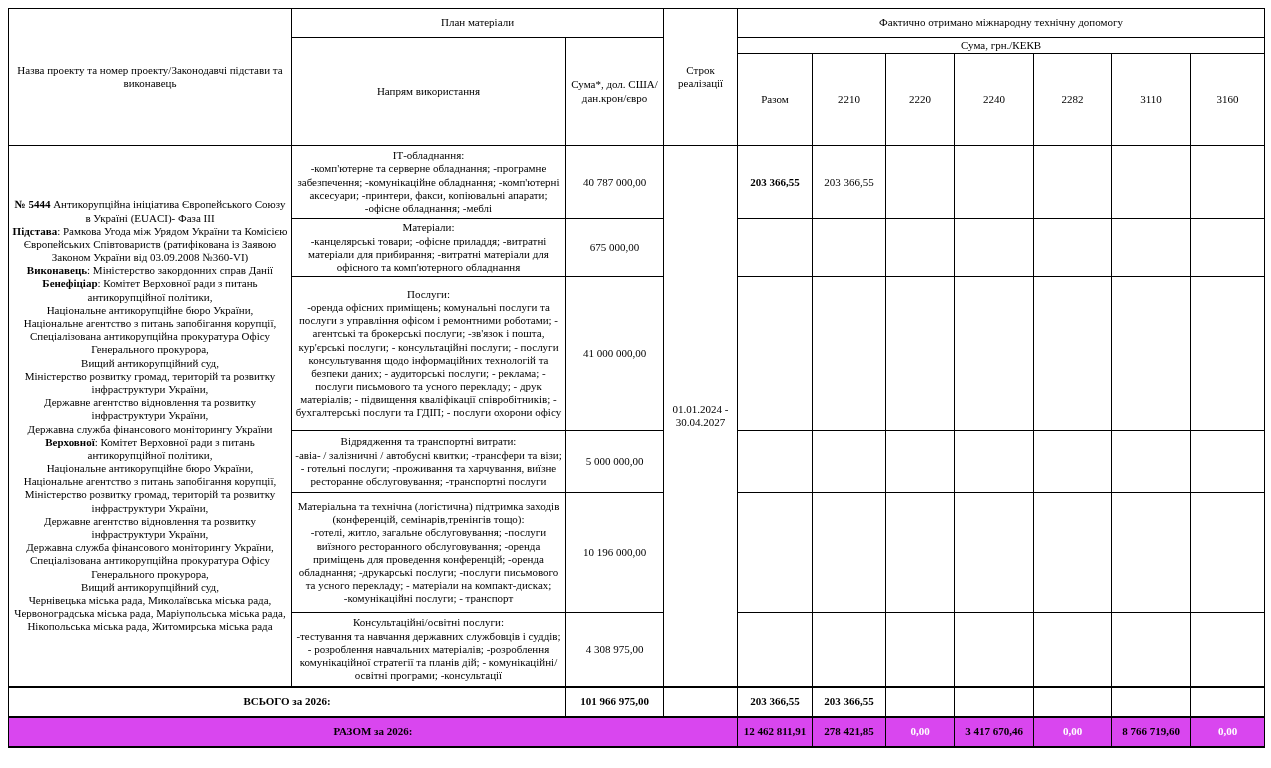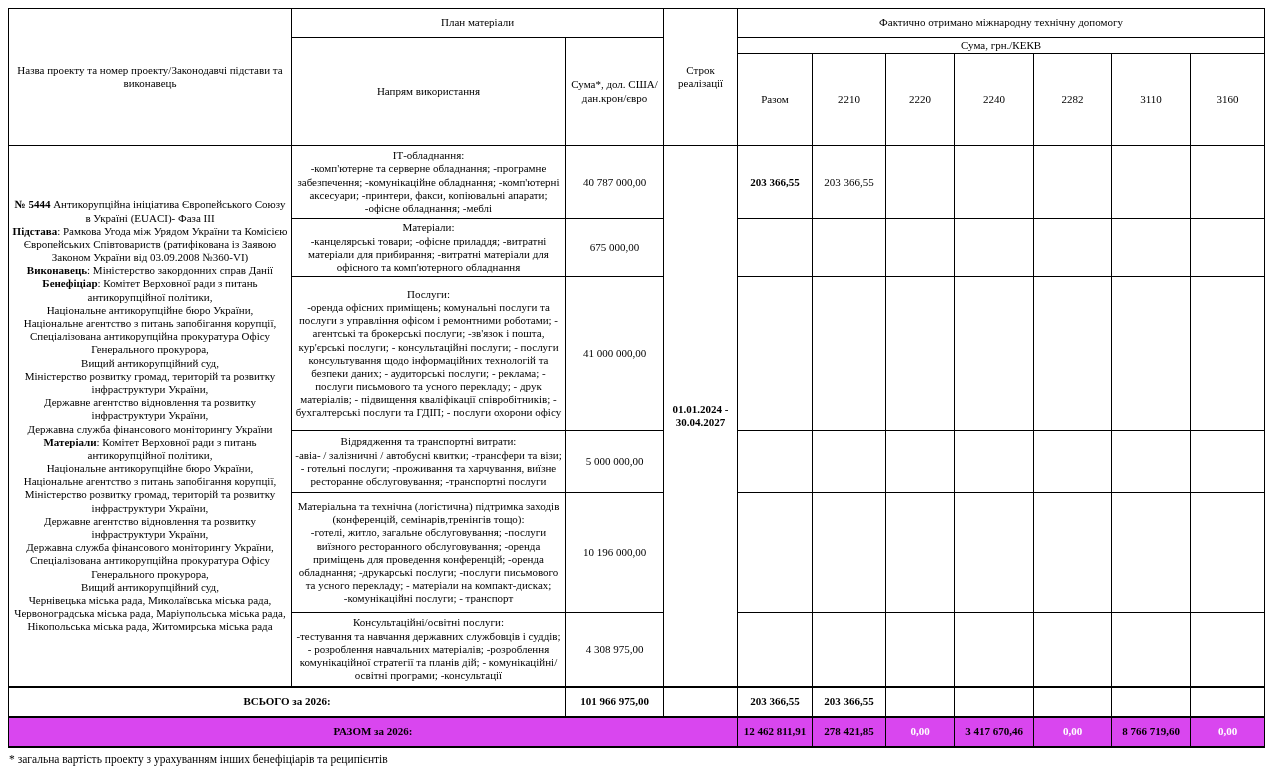--- a/index.html
+++ b/index.html
@@ -35,21 +35,21 @@
   tr.grand{height:30px;}
   td.proj-cell{
     vertical-align:middle;text-align:center;line-height:14.7px;
     padding:2px 3px;font-size:11px;
   }
   td.dir{
     text-align:left;vertical-align:top;line-height:12.4px;
     padding:2px 4px 1px 3px;
   }
   td.amt{text-align:center;}
-  td.period-cell{text-align:center;line-height:1.35;font-weight:bold;}
+  td.period-cell{text-align:center;line-height:1.35;}
   td.num{text-align:center;}
   .bold{font-weight:bold;}
   tr.vsogo td{border-top-width:2px;}
   td.total-label{text-align:right;font-weight:bold;padding-right:6px;}
   tr.grand td{background:#d946ef;border-top-width:2px;border-bottom-width:2px;font-weight:bold;}
   td.grand-label{text-align:right;padding-right:6px;}
   td.zero{color:#ffffff;text-align:right;padding-right:5px;}
   .footnote{
     font-size:11.5px;margin-top:5px;padding-left:1px;
     font-family:"Liberation Serif","DejaVu Serif",serif;
@@ -103,21 +103,21 @@
         <div><b>Підстава</b><span>: Рамкова Угода між Урядом України та Комісією Європейських Співтовариств (ратифікована із Заявою Законом України від 03.09.2008 №360-VI)</span></div>
         <div><b>Виконавець</b><span>: Міністерство закордонних справ Данії</span></div>
         <div><b>Бенефіціар</b><span>: Комітет Верховної ради з питань антикорупційної політики,</span></div>
         <div>Національне антикорупційне бюро України,</div>
         <div>Національне агентство з питань запобігання корупції,</div>
         <div>Спеціалізована антикорупційна прокуратура Офісу Генерального прокурора,</div>
         <div>Вищий антикорупційний суд,</div>
         <div>Міністерство розвитку громад, територій та розвитку інфраструктури України,</div>
         <div>Державне агентство відновлення та розвитку інфраструктури України,</div>
         <div>Державна служба фінансового моніторингу України</div>
-        <div><b>Матеріали</b><span>: Комітет Верховної ради з питань антикорупційної політики,</span></div>
+        <div><b>Верховної</b><span>: Комітет Верховної ради з питань антикорупційної політики,</span></div>
         <div>Національне антикорупційне бюро України,</div>
         <div>Національне агентство з питань запобігання корупції,</div>
         <div>Міністерство розвитку громад, територій та розвитку інфраструктури України,</div>
         <div>Державне агентство відновлення та розвитку інфраструктури України,</div>
         <div>Державна служба фінансового моніторингу України,</div>
         <div>Спеціалізована антикорупційна прокуратура Офісу Генерального прокурора,</div>
         <div>Вищий антикорупційний суд,</div>
         <div>Чернівецька міська рада, Миколаївська міська рада,</div>
         <div>Червоноградська міська рада, Маріупольська міська рада,</div>
         <div>Нікопольська міська рада, Житомирська міська рада</div>
@@ -231,14 +231,13 @@
       <td class="num">278 421,85</td>
       <td class="num zero">0,00</td>
       <td class="num">3 417 670,46</td>
       <td class="num zero">0,00</td>
       <td class="num">8 766 719,60</td>
       <td class="num zero">0,00</td>
     </tr>
   </tbody>
     </table>
 
-  <div class="footnote">* загальна вартість проекту з урахуванням інших бенефіціарів та реципієнтів</div>
 </div>
 
 </body></html>

